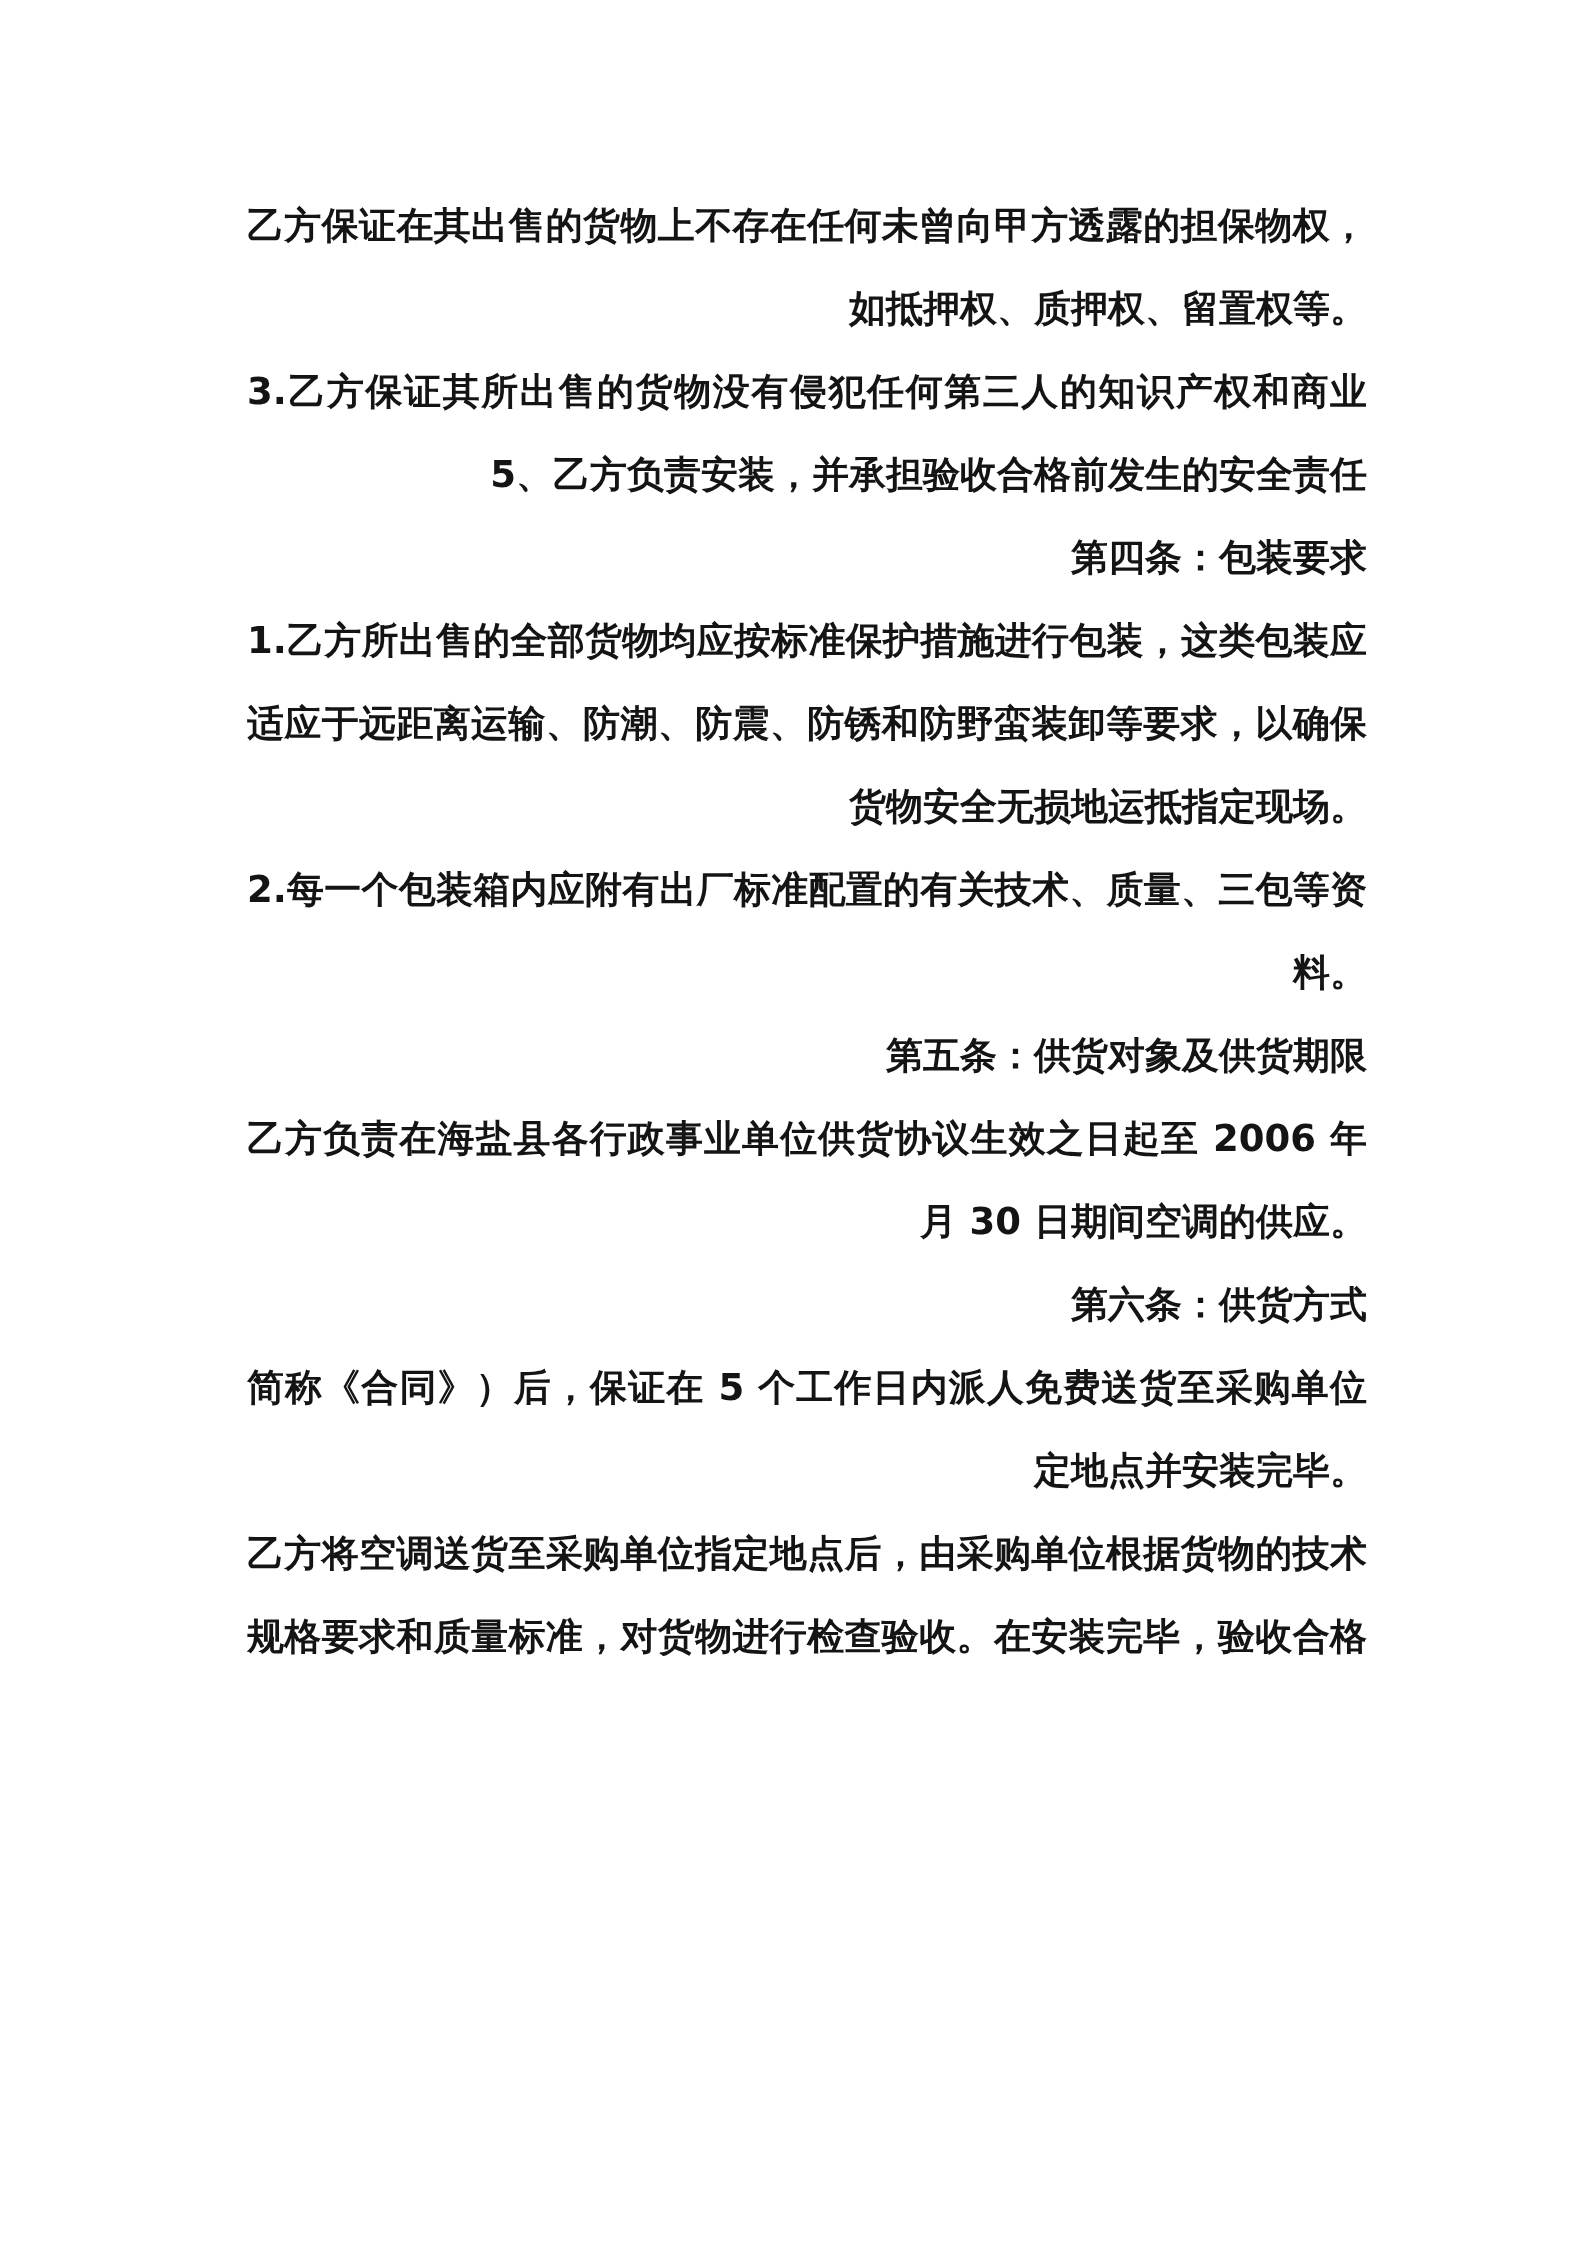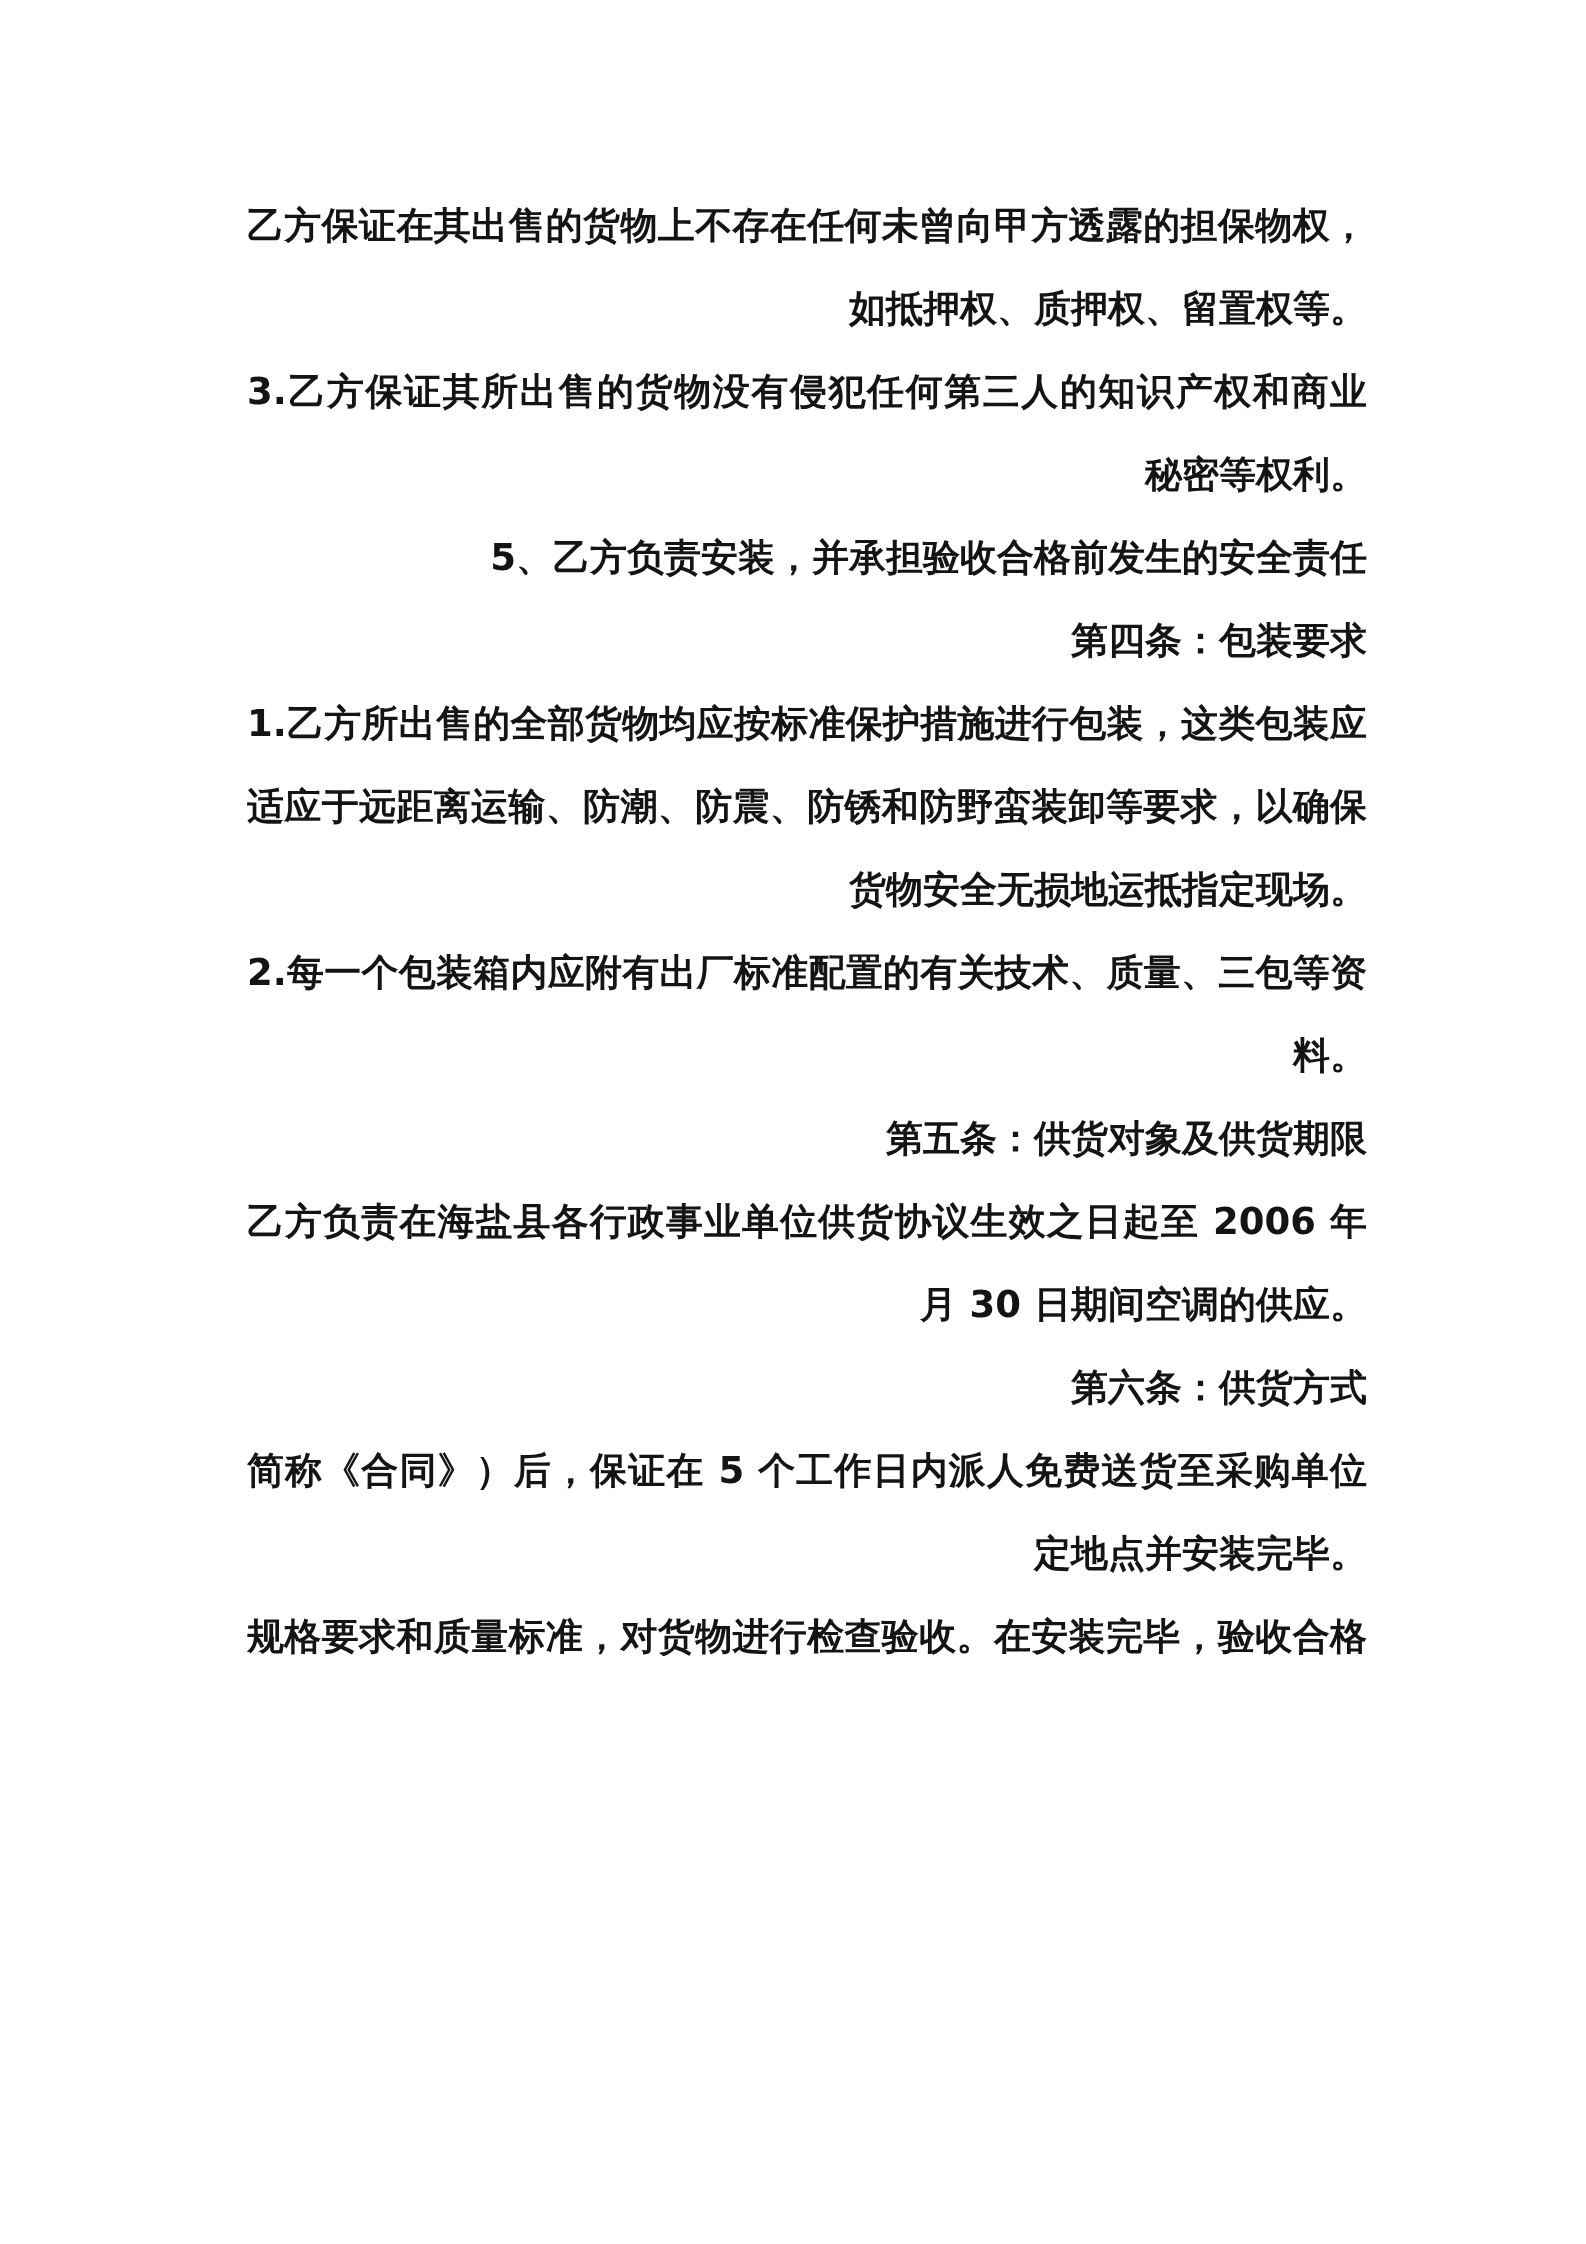--- a/index.html
+++ b/index.html
@@ -36,28 +36,28 @@
     text-align-last: justify;
   }
 </style>
 </head>
 <body style="background: rgb(255, 255, 255);">
 
 <div class="page" id="doc-lines" style="color: rgb(20, 20, 20);">
     <div class="doc-line justified">乙方保证在其出售的货物上不存在任何未曾向甲方透露的担保物权，</div>
     <div class="doc-line">如抵押权、质押权、留置权等。</div>
     <div class="doc-line justified">3.乙方保证其所出售的货物没有侵犯任何第三人的知识产权和商业</div>
-    <div class="doc-line">秘密等权利。</div>
     <div class="doc-line">5、乙方负责安装，并承担验收合格前发生的安全责任</div>
     <div class="doc-line">第四条：包装要求</div>
     <div class="doc-line justified">1.乙方所出售的全部货物均应按标准保护措施进行包装，这类包装应</div>
     <div class="doc-line justified">适应于远距离运输、防潮、防震、防锈和防野蛮装卸等要求，以确保</div>
     <div class="doc-line">货物安全无损地运抵指定现场。</div>
     <div class="doc-line justified">2.每一个包装箱内应附有出厂标准配置的有关技术、质量、三包等资</div>
     <div class="doc-line">料。</div>
     <div class="doc-line">第五条：供货对象及供货期限</div>
     <div class="doc-line justified">乙方负责在海盐县各行政事业单位供货协议生效之日起至 2006 年 9</div>
     <div class="doc-line">月 30 日期间空调的供应。</div>
     <div class="doc-line">第六条：供货方式</div>
     <div class="doc-line justified">简称《合同》）后，保证在 5 个工作日内派人免费送货至采购单位指</div>
     <div class="doc-line">定地点并安装完毕。</div>
+    <div class="doc-line justified">乙方将空调送货至采购单位指定地点后，由采购单位根据货物的技术</div>
     <div class="doc-line justified">规格要求和质量标准，对货物进行检查验收。在安装完毕，验收合格</div>
   </div>
 
 </body></html>

